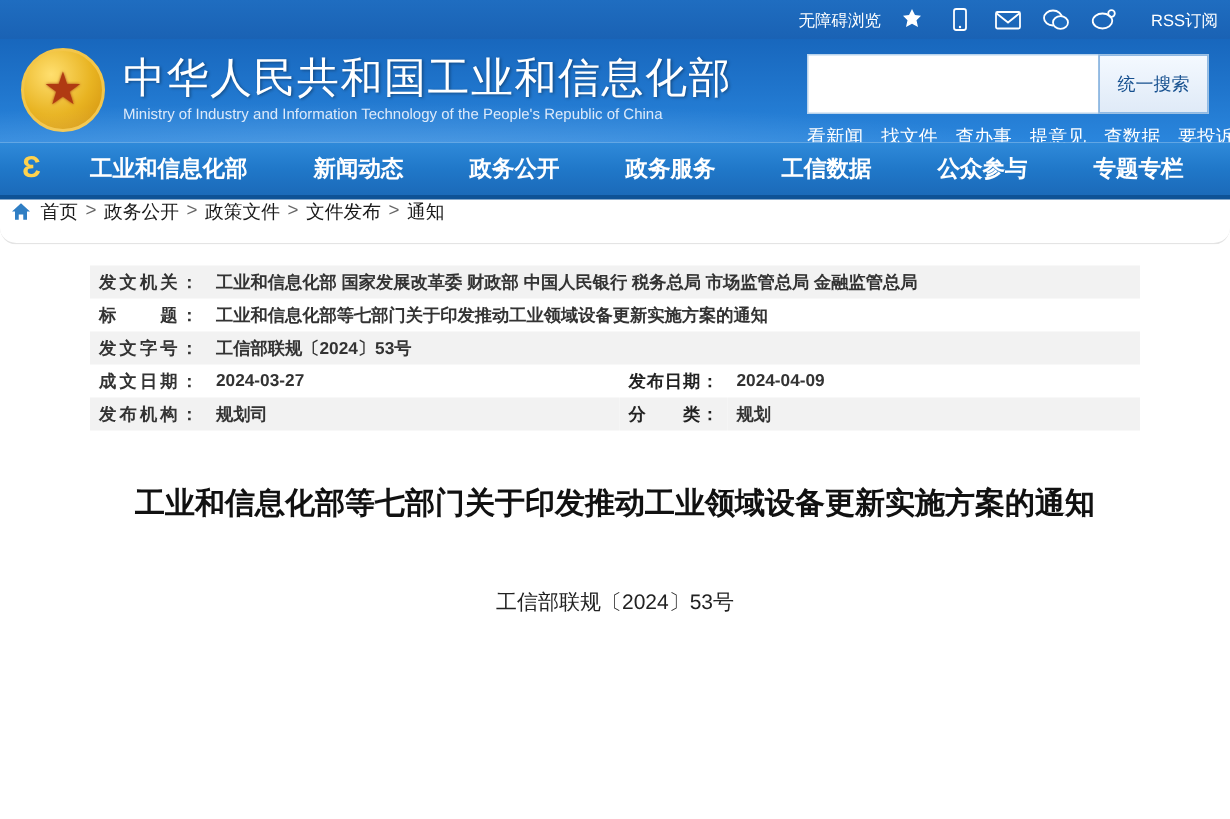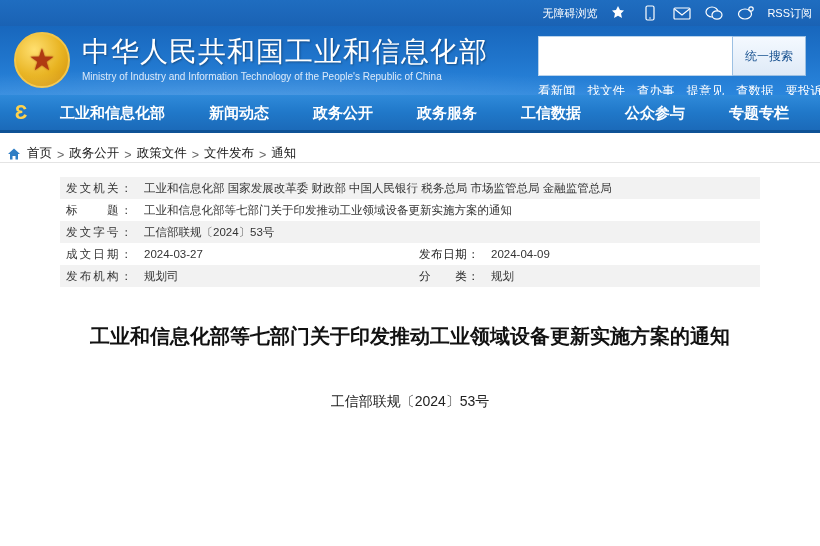--- a/index.html
+++ b/index.html
@@ -21,20 +21,21 @@
     padding-right: 8px;
     gap: 10px;
     color: #ffffff;
     font-size: 11px;
   }
   .topbar .tb-link {
     color: #ffffff;
     font-size: 11px;
     white-space: nowrap;
     cursor: pointer;
+    margin-left: 10px;
   }
   .tb-icon {
     width: 22px; height: 18px;
     display: inline-flex;
     align-items: center;
     justify-content: center;
     color: #ffffff;
     cursor: pointer;
   }
   .tb-icon svg { display: block; }
@@ -158,46 +159,47 @@
     padding: 0 22px;
     line-height: 38px;
     white-space: nowrap;
     cursor: pointer;
   }
 
   
   .breadcrumb {
     height: 30px;
     display: flex;
-    align-items: flex-end;
+    align-items: flex-start;
     padding-left: 6px;
     font-size: 12.5px;
     color: #333333;
     border-bottom: 1px solid #e4e4e4;
+    border-radius: 11px;
   }
   .home-icon {
     width: 16px; height: 16px;
     margin-right: 5px;
     display: inline-flex; align-items: center; justify-content: center;
     color: #2f7ec4;
   }
   .bc-link { color: #1a1a1a; cursor: pointer; }
   .bc-sep { margin: 0 5px; color: #666; }
 
   
   .content {
     padding: 14px 60px 0 60px;
   }
   .meta-table {
     width: 100%;
     border-collapse: collapse;
     font-size: 11.5px;
     color: #222;
   }
-  .meta-table tr { height: 22px; }
+  .meta-table tr { height: 22px; font-weight: bold; }
   .meta-table tr.alt td { background: #f2f2f2; }
   .meta-table td {
     padding: 3px 6px;
     vertical-align: middle;
   }
   .meta-label {
     width: 78px;
     text-align: justify;
     text-align-last: justify;
     color: #333;

